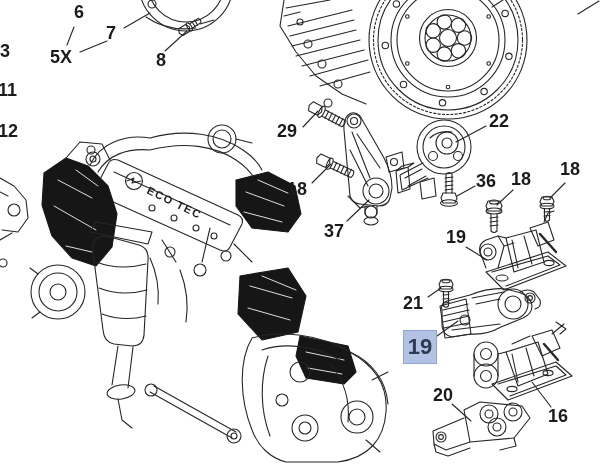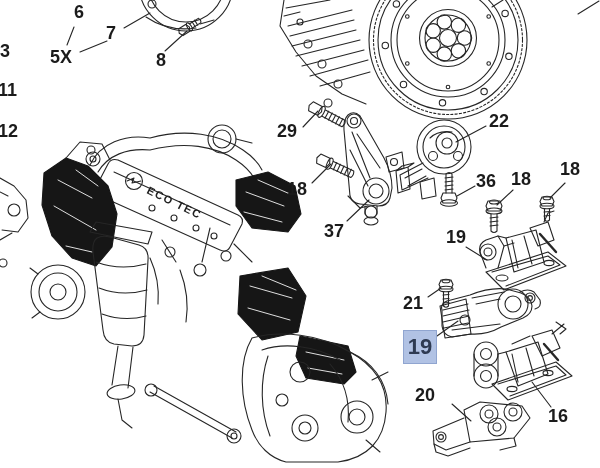--- a/index.html
+++ b/index.html
@@ -326,16 +326,16 @@
   <div class="callout" style="left:277px;top:122px">29</div>
   <div class="callout" style="left:287px;top:180px">18</div>
   <div class="callout" style="left:324px;top:222px">37</div>
   <div class="callout" style="left:489px;top:112px">22</div>
   <div class="callout" style="left:476px;top:172px">36</div>
   <div class="callout" style="left:511px;top:170px">18</div>
   <div class="callout" style="left:560px;top:160px">18</div>
   <div class="callout" style="left:446px;top:228px">19</div>
   <div class="callout" style="left:403px;top:294px">21</div>
   <div class="callout-box" style="left: 403px; top: 330px; background: rgb(177, 194, 228); border-color: rgb(144, 165, 208); color: rgb(46, 58, 82);">19</div>
-  <div class="callout" style="left:415px;top:386px">20</div>
+  <div class="callout" style="left:433px;top:386px">20</div>
   <div class="callout" style="left:548px;top:407px">16</div>
 
 </div>
 
 </body></html>

